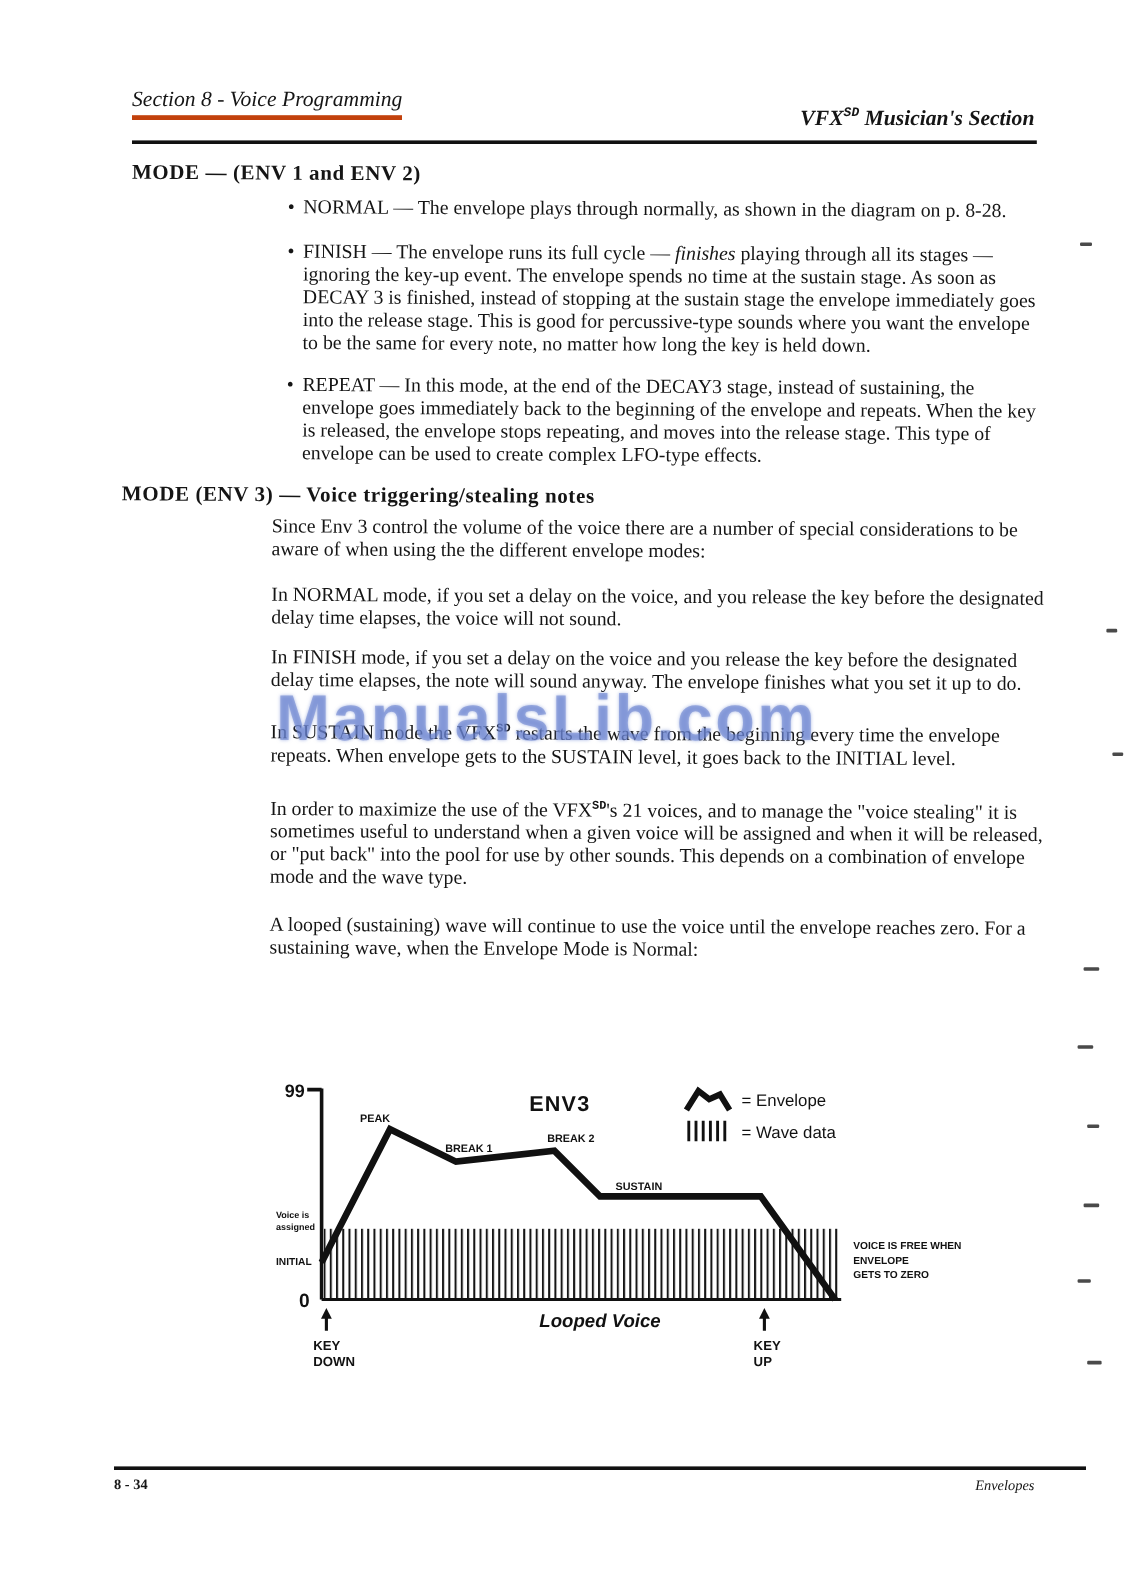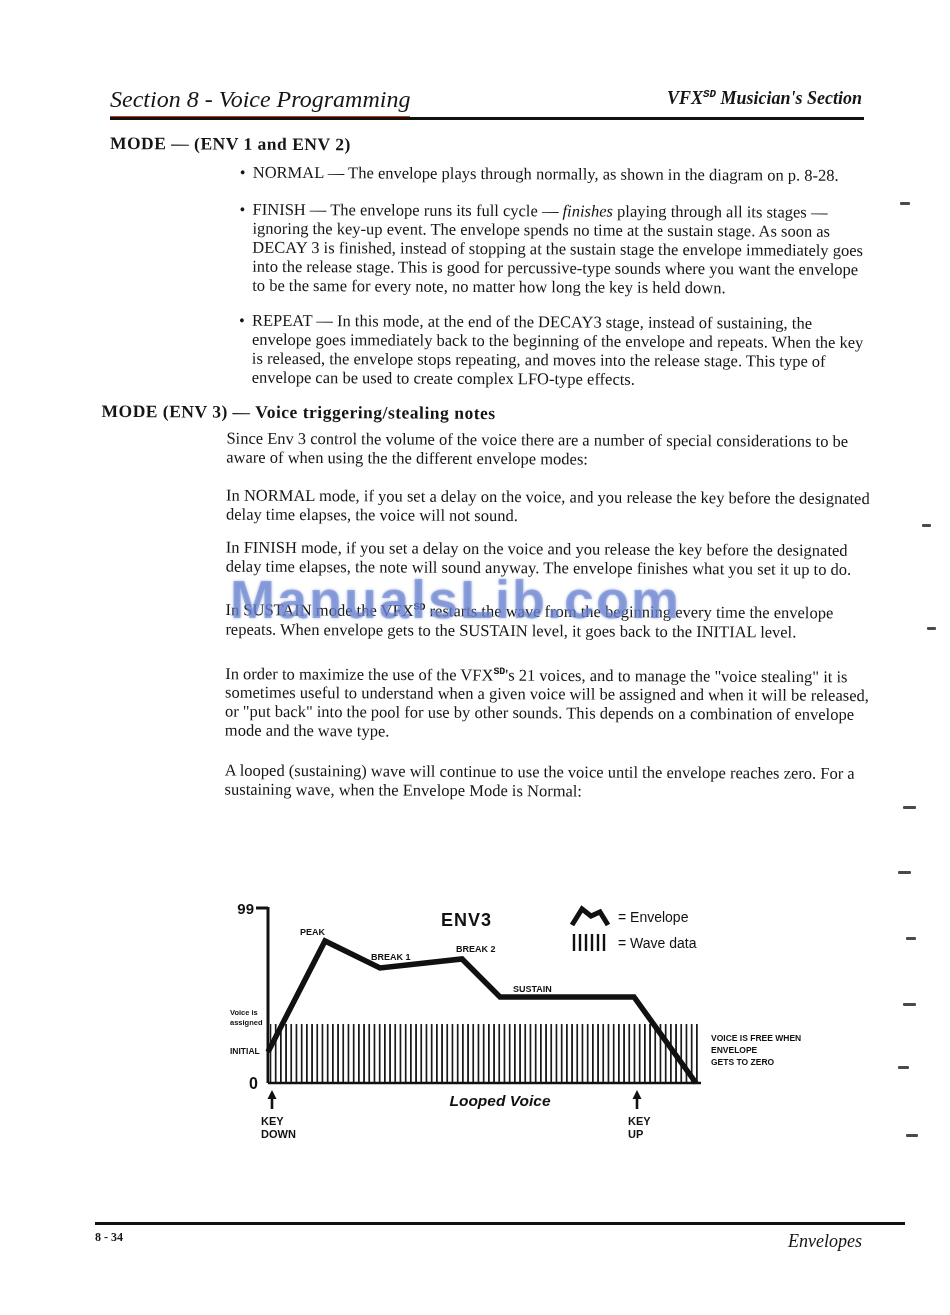--- a/index.html
+++ b/index.html
@@ -1,20 +1,20 @@
 <!DOCTYPE html>
 <html><head>
 <meta charset="utf-8">
 <style>
   html,body{margin:0;padding:0;background:#e8e8e8;}
   .page{position:relative;width:950px;height:1315px;background:#ffffff;overflow:hidden;
         font-family:"Liberation Serif",serif;color:#151515;}
   
-  .hdr-left{position:absolute;left:110px;top:86px;font-size:24px;font-style:italic;
-            border-bottom:2px solid #c2410c;padding-bottom:3px;}
+  .hdr-left{position:absolute;left:110px;top:72px;font-size:18px;font-style:italic;
+            border-bottom:4px solid #c2410c;padding-bottom:3px;}
   .hdr-right{position:absolute;right:88px;top:88px;font-size:18px;font-style:italic;font-weight:bold;}
   .hdr-rule{position:absolute;left:110px;right:86px;top:117px;height:3px;background:#111;}
   sup,.seg-sup{vertical-align:super;font-size:0.6em;font-weight:bold;font-family:Liberation Mono, monospace;}
   
   .flow{position:absolute;left:110px;top:133px;width:760px;transform:rotate(0.3deg);
         transform-origin:0 0;}
   .h2{font-size:17.5px;font-weight:bold;letter-spacing:0.5px;}
   .h2-1{margin:0 0 8px 0;}
   .h2-2{margin:0 0 6px -7px;}
   .bullets{margin-left:130px;}
@@ -28,21 +28,21 @@
   
   .watermark{position:absolute;left:230px;top:568px;font-family:"Liberation Sans",sans-serif;
              font-weight:bold;font-size:54px;letter-spacing:2px;
              text-shadow:0 0 3px rgba(110,135,210,0.6);z-index:5;pointer-events:none;}
   
   .diagram{position:absolute;left:228px;top:893px;width:724px;height:255px;}
   .dg-sans{font-family:"Liberation Sans",sans-serif;fill:#111;}
   
   .ftr-rule{position:absolute;left:95px;right:45px;top:1222px;height:3px;background:#111;}
   .ftr-page{position:absolute;left:95px;top:1230px;font-size:12px;font-weight:bold;}
-  .ftr-right{position:absolute;right:88px;top:1231px;font-size:18px;font-style:italic;}
+  .ftr-right{position:absolute;right:88px;top:1231px;font-size:12px;font-style:italic;}
   
   .mark{position:absolute;height:3px;background:#4a4a4a;border-radius:1px;}
 </style>
 </head>
 <body>
 
 <div class="page">
 
   <div class="hdr-left">Section 8 - Voice Programming</div>
   <div class="hdr-right"><span>VFX</span><sup>SD</sup><span> Musician's Section</span></div>

